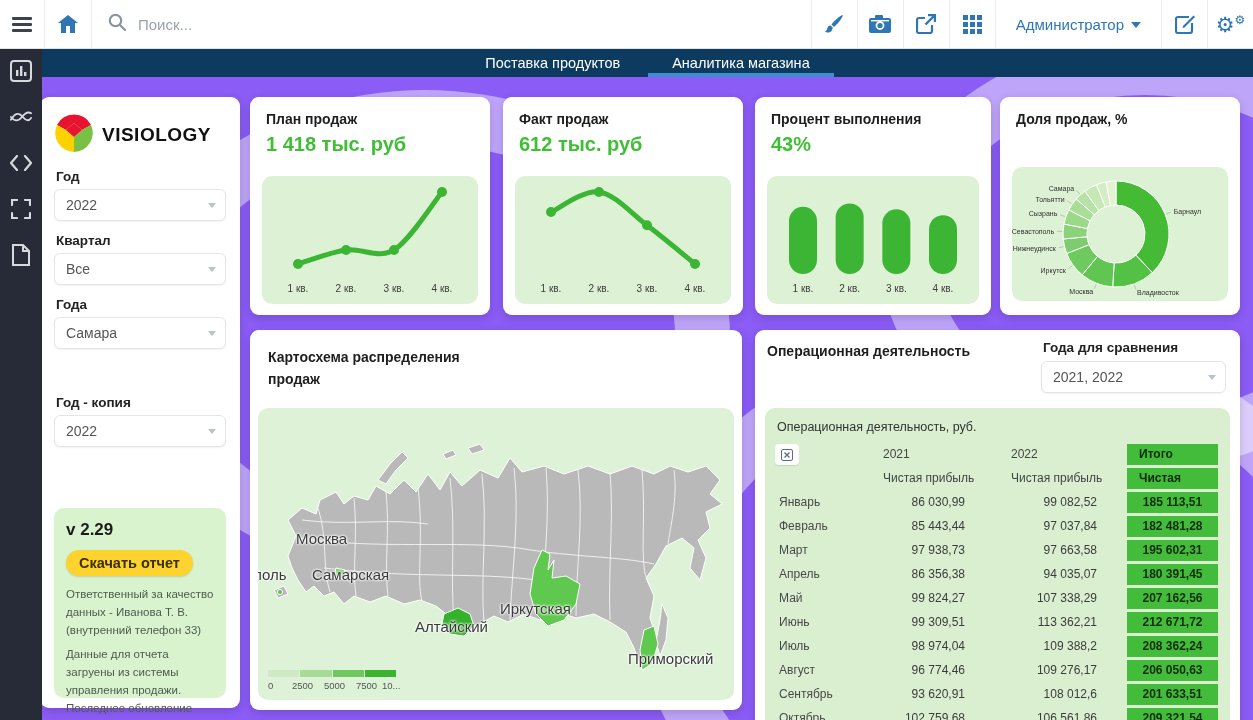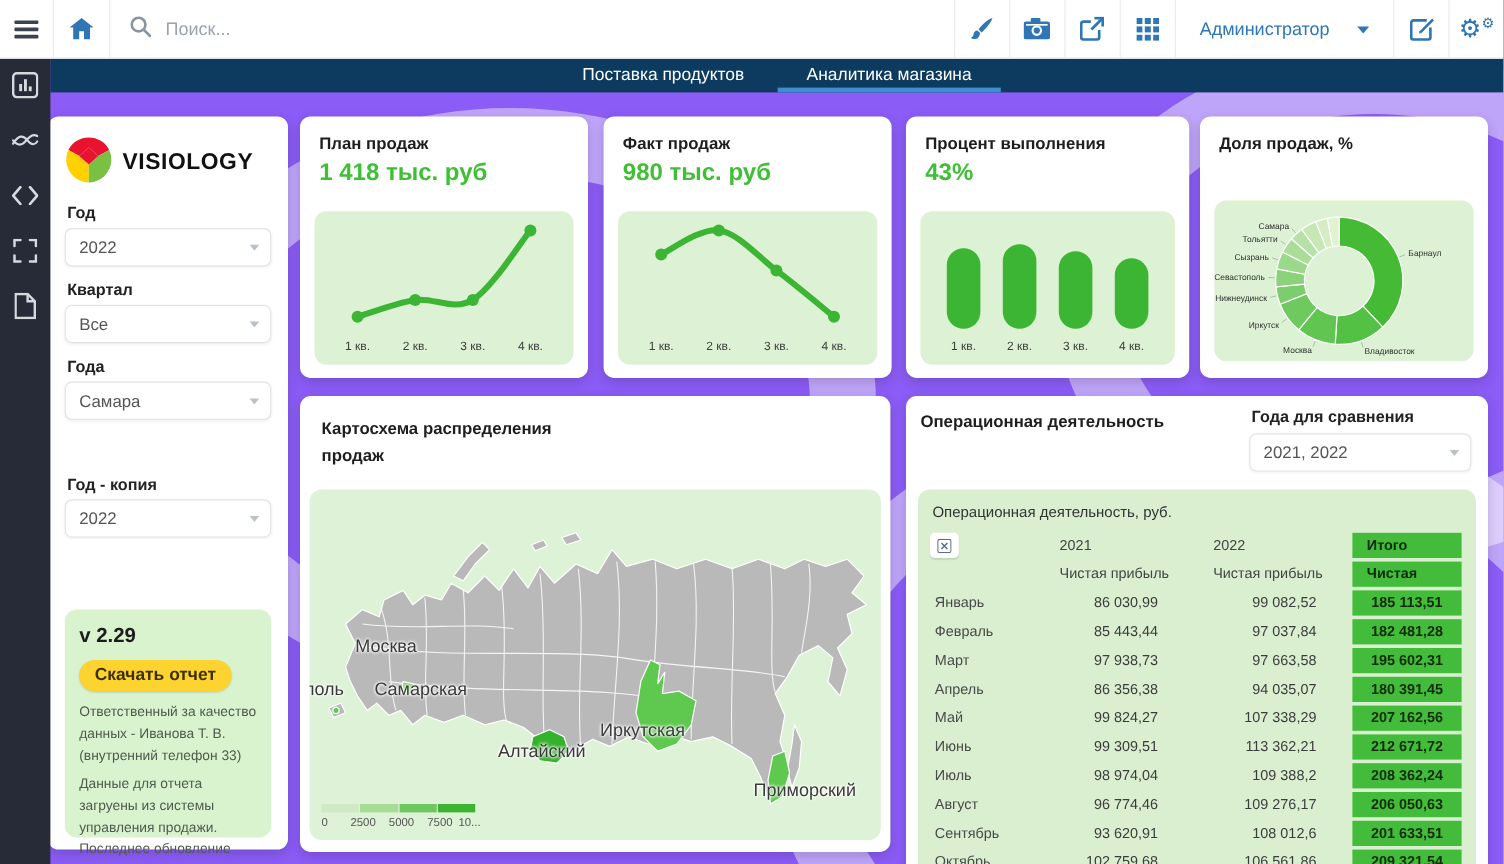--- a/index.html
+++ b/index.html
@@ -8,21 +8,21 @@
   
   .topbar{position:absolute;left:0;top:0;width:1253px;height:48px;background:#ffffff;
           border-bottom:1px solid #e2e2e2;z-index:30;display:flex;align-items:center;}
   .tb-sep{width:1px;height:48px;background:#ececec;flex:none;}
   .tb-item{display:flex;align-items:center;justify-content:center;height:48px;flex:none;cursor:pointer;}
   .hamburger{width:44px;} .hamburger div{width:20px;}
   .hamburger .bars span{display:block;height:3px;background:#3c424e;margin:3px 0;border-radius:1px;}
   .homebtn{width:46px;}
   .search{display:flex;align-items:center;gap:12px;padding-left:16px;flex:1 1 auto;}
   .search .ph{color:#9aa3ab;font-size:15px;}
-  .user{color:#2e76b5;font-size:15px;padding:0 20px;gap:23px;display:flex;align-items:center;}
+  .user{color:#2e76b5;font-size:15px;padding:0 20px;gap:7px;display:flex;align-items:center;}
   .caret{width:0;height:0;border-left:5px solid transparent;border-right:5px solid transparent;border-top:6px solid #2e76b5;margin-top:2px;}
   .icbtn{width:45px;}
   .gear-txt{color:#2e76b5;font-size:21px;line-height:1;}
   
   .sidebar{position:absolute;left:0;top:48px;width:42px;height:672px;background:#262b37;z-index:25;
            display:flex;flex-direction:column;align-items:center;padding-top:12px;box-sizing:border-box;gap:24px;}
   .sb-ic{width:22px;height:22px;display:flex;align-items:center;justify-content:center;cursor:pointer;}
   
   .tabstrip{position:absolute;left:42px;top:48px;width:1211px;height:29px;background:#0d3b5f;z-index:20;
             display:flex;justify-content:center;align-items:stretch;gap:4px;}
@@ -265,21 +265,21 @@
           <text x="84" y="116" text-anchor="middle" class="axlbl">2 кв.</text>
           <text x="132" y="116" text-anchor="middle" class="axlbl">3 кв.</text>
           <text x="180" y="116" text-anchor="middle" class="axlbl">4 кв.</text>
         </svg>
     </div>
   </div>
 
   <div class="card" style="left:503px;top:97px;width:240px;height:218px;">
     <div style="padding:14px 16px 0 16px;">
       <div class="card-title">Факт продаж</div>
-      <div class="kpi-value">980 тыс. руб</div>
+      <div class="kpi-value">612 тыс. руб</div>
     </div>
     <div class="chartbox" style="height:128px;">
       <svg id="chart-fact" width="216" height="128">
           <path d="M36,36 C44,32.666666666666664 68,13.777777777777779 84,16 C100,18.22222222222222 116,37.33333333333333 132,49.33333333333333 C148,61.33333333333333 172,81.55555555555556 180,88" fill="none" stroke="#3cb535" stroke-width="5" stroke-linecap="round"></path>
           <circle cx="36" cy="36" r="5" fill="#3cb535"></circle>
           <circle cx="84" cy="16" r="5" fill="#3cb535"></circle>
           <circle cx="132" cy="49.33333333333333" r="5" fill="#3cb535"></circle>
           <circle cx="180" cy="88" r="5" fill="#3cb535"></circle>
           <text x="36" y="116" text-anchor="middle" class="axlbl">1 кв.</text>
           <text x="84" y="116" text-anchor="middle" class="axlbl">2 кв.</text>

